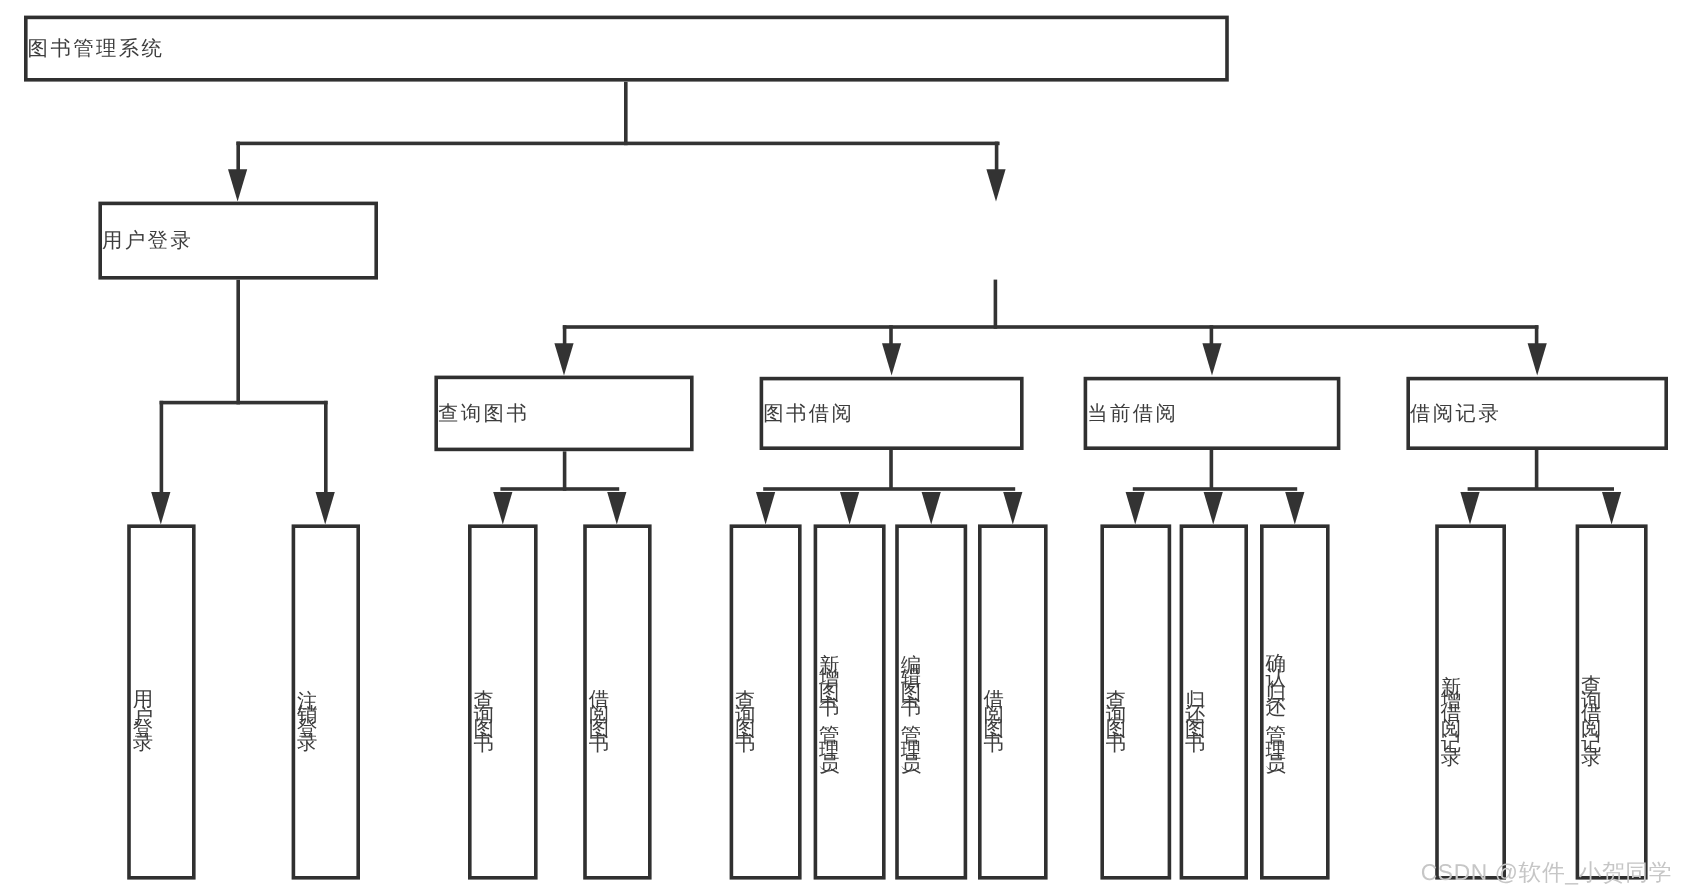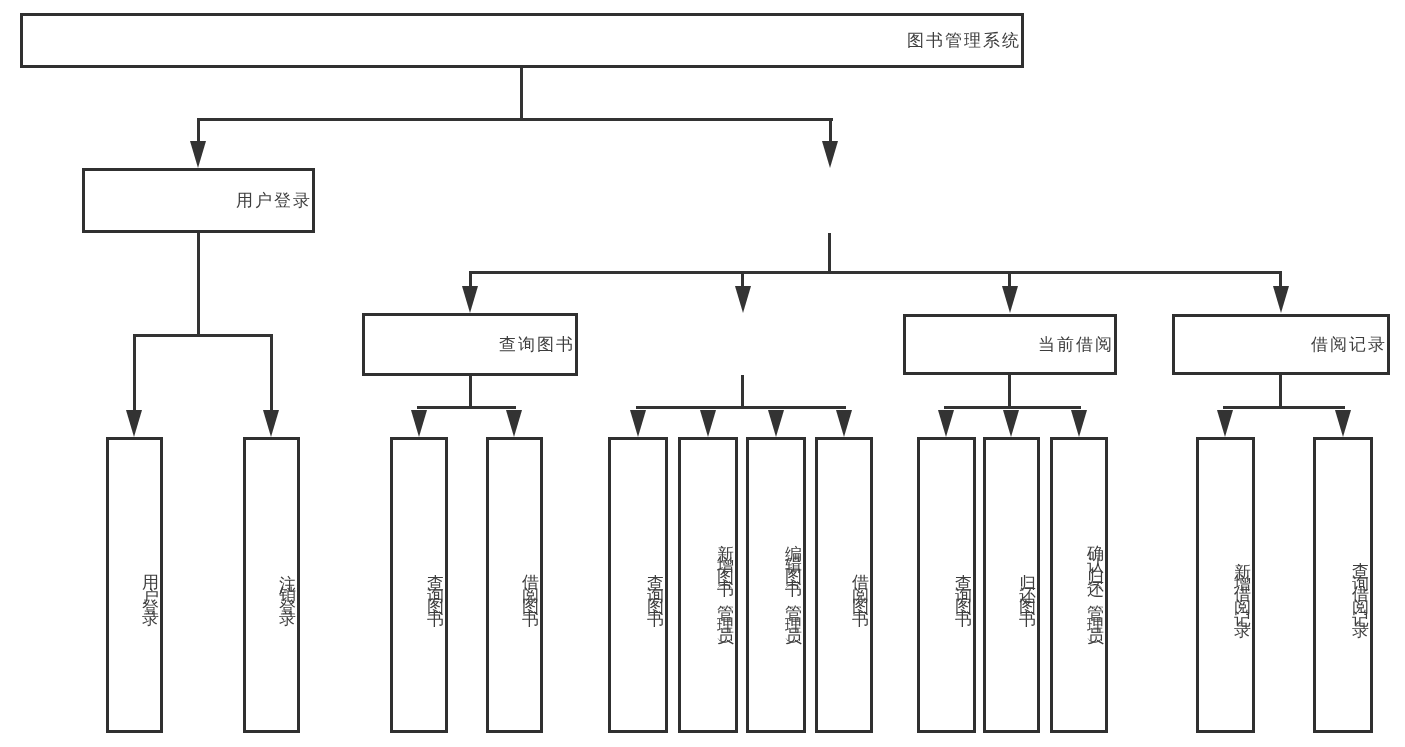--- a/index.html
+++ b/index.html
@@ -8,21 +8,21 @@
     width:1405px;height:747px;
     background:#ffffff;
     font-family:"Liberation Sans","DejaVu Sans",sans-serif;
     overflow:hidden;
   }
   .box{
     position:absolute;
     background:#ffffff;
     border:3px solid #303030;
     box-sizing:border-box;
-    display:flex;align-items:center;justify-content:flex-end;
+    display:flex;align-items:center;justify-content:flex-start;
     color:#3d3d3d;
     font-size:17px;
     letter-spacing:2px;
     z-index:2;
   }
   .vbox span{
     writing-mode:vertical-rl;
     text-orientation:mixed;
     font-size:17px;
     letter-spacing:12px;
@@ -81,20 +81,23 @@
   <div class="arrow" style="left:462px;top:286px"></div>
   <div class="vline" style="left:741px;top:271px;height:18px"></div>
   <div class="arrow" style="left:735px;top:286px"></div>
   <div class="vline" style="left:1008px;top:271px;height:18px"></div>
   <div class="arrow" style="left:1002px;top:286px"></div>
   <div class="vline" style="left:1279px;top:271px;height:18px"></div>
   <div class="arrow" style="left:1273px;top:286px"></div>
 
   <div class="box" style="left:362px;top:313px;width:216px;height:63px">
     <span>查询图书</span>
+  </div>
+  <div class="box" style="left:633px;top:314px;width:220px;height:61px">
+    <span>图书借阅</span>
   </div>
   <div class="box" style="left:1172px;top:314px;width:218px;height:61px">
     <span>借阅记录</span>
   </div>
   <div class="box" style="left:903px;top:314px;width:214px;height:61px">
     <span>当前借阅</span>
   </div>
 
   <div class="vline" style="left:469px;top:376px;height:33px"></div>
   <div class="hline" style="left:417px;top:406px;width:99px"></div>
@@ -156,14 +159,15 @@
     <span>确认归还（管理员）</span>
   </div>
 
   <div class="box vbox" style="left:1196px;top:437px;width:59px;height:296px">
     <span>新增借阅记录</span>
   </div>
   <div class="box vbox" style="left:1313px;top:437px;width:60px;height:296px">
     <span>查询借阅记录</span>
   </div>
 
+  <div class="watermark">CSDN @软件_小贺同学</div>
 
 </div>
 
 </body></html>

